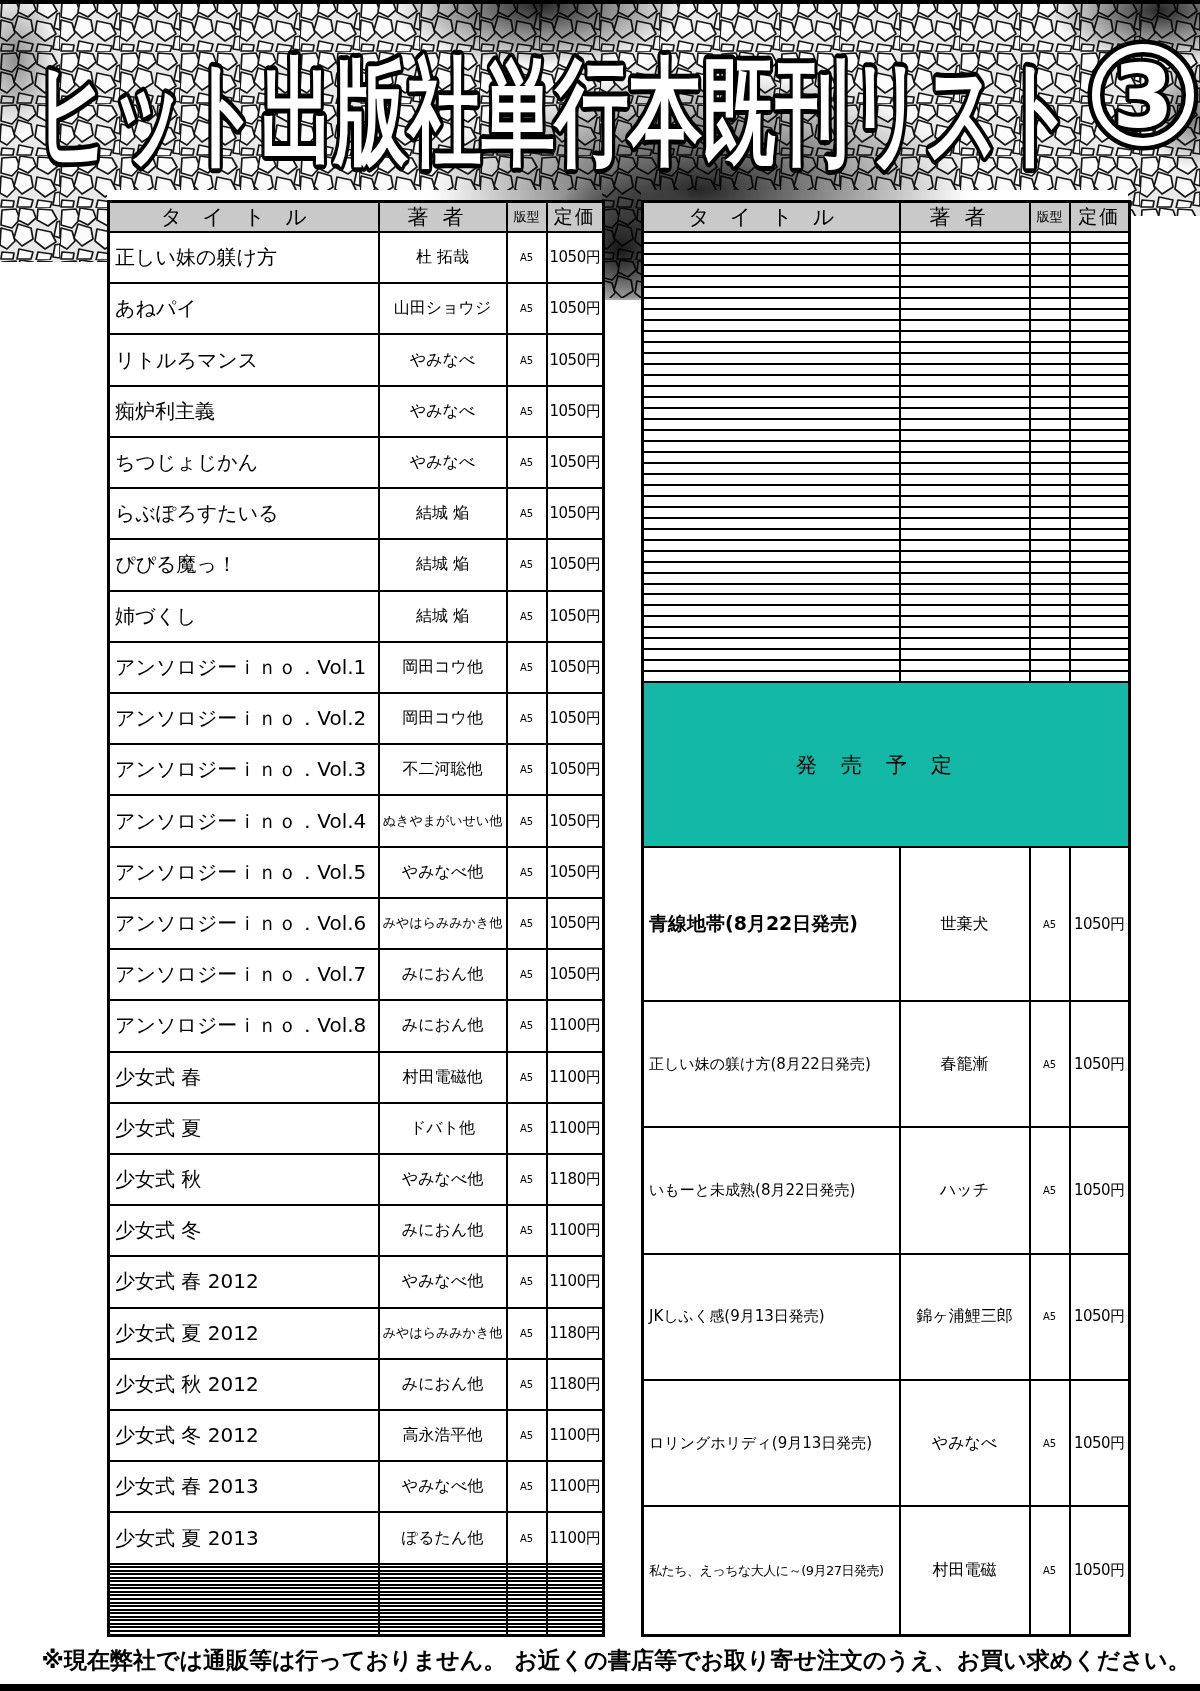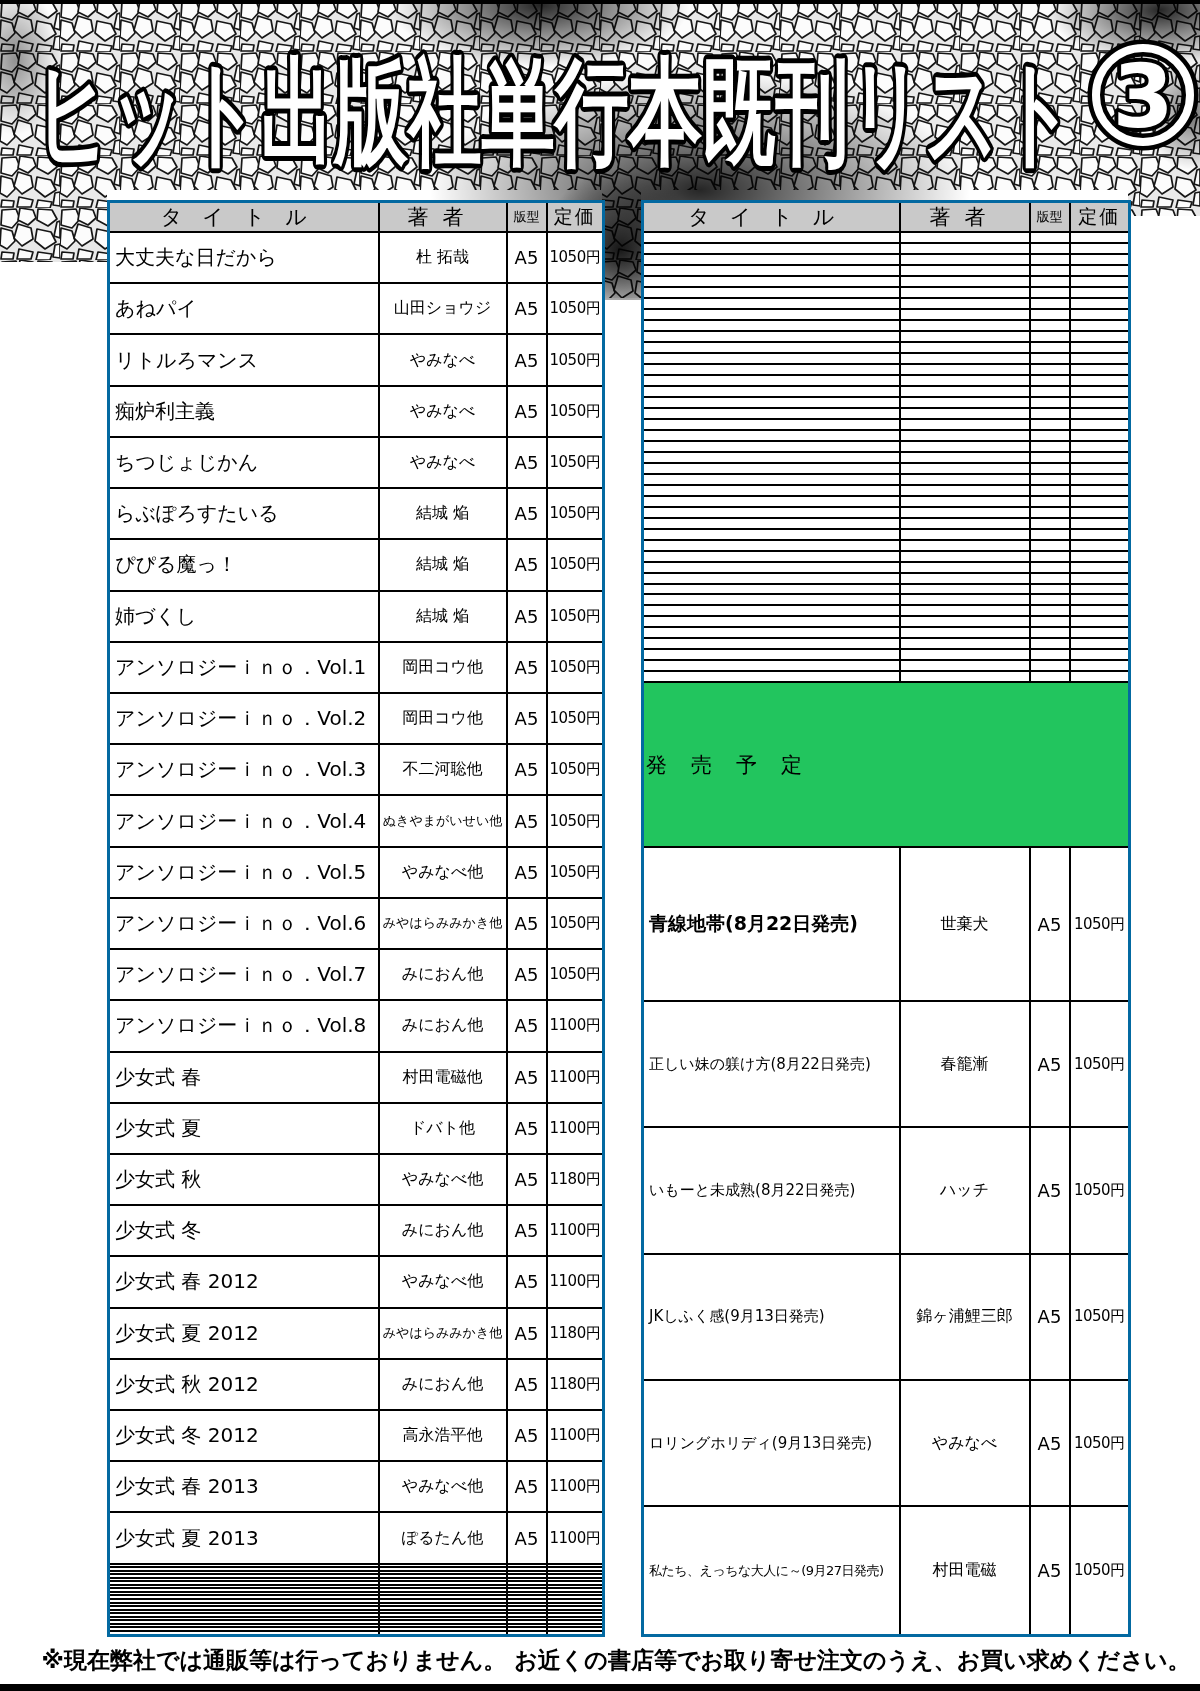--- a/index.html
+++ b/index.html
@@ -3,36 +3,36 @@
 <meta charset="utf-8">
 <style>
   html,body{margin:0;padding:0;}
   .page{
     position:relative;width:1200px;height:1691px;background:#ffffff;
     font-family:"DejaVu Sans",sans-serif;overflow:hidden;color:#000;
   }
   .mosaic{position:absolute;left:0;top:0;z-index:1;pointer-events:none;}
   table.book-table{
     position:absolute;z-index:2;border-collapse:collapse;table-layout:fixed;
-    background:#fff;border:3px solid #0369a1;
+    background:#fff;border:3px solid #000000;
   }
   #left-table{left:107px;top:200px;width:495px;height:1437px;}
   #right-table{left:641px;top:200px;width:487px;height:1437px;}
   .book-table td{border:2px solid #000;padding:0 2px;overflow:hidden;white-space:nowrap;height:auto;}
   tr.head td{background:#c9c9c9;text-align:center;font-size:21px;font-weight:400;height:26px;}
   tr.head td.c0{letter-spacing:20px;}
   tr.head td.c1{letter-spacing:14px;}
   tr.head td.c2{font-size:13px;letter-spacing:0;}
   tr.head td.c3{font-size:19px;letter-spacing:2px;}
   td.title-cell{font-size:20px;text-align:left;padding-left:5px;}
   td.author-cell{font-size:16px;text-align:center;}
   td.author-cell.small{font-size:13px;}
-  td.format-cell{font-size:18px;text-align:center;}
+  td.format-cell{font-size:10px;text-align:center;}
   td.price-cell{font-size:15px;text-align:center;letter-spacing:-0.5px;}
-  td.band{background:#22c55e;font-size:21px;letter-spacing:24px;}
+  td.band{background:#14b8a6;text-align:center;font-size:21px;letter-spacing:24px;}
   td.title-cell.md{font-size:19px;font-weight:bold;}
   td.title-cell.sm{font-size:15px;}
   td.title-cell.xs{font-size:13px;letter-spacing:-0.5px;}
   .footer-note{
     position:absolute;left:16px;top:1645px;width:1200px;z-index:2;
     text-align:center;font-size:23px;font-weight:700;letter-spacing:0px;
   }
   .bottom-edge{position:absolute;left:0;top:1684px;width:1200px;height:7px;background:#000;z-index:3;}
 </style>
 </head>
@@ -96,21 +96,21 @@
         <col style="width:57px">
       </colgroup>
     <tbody>
         <tr class="head">
           <td class="c0">タイトル</td>
           <td class="c1">著者</td>
           <td class="c2">版型</td>
           <td class="c3">定価</td>
         </tr>
         <tr>
-          <td class="title-cell">大丈夫な日だから</td>
+          <td class="title-cell">正しい妹の躾け方</td>
           <td class="author-cell">杜 拓哉</td>
           <td class="format-cell">A5</td>
           <td class="price-cell">1050円</td>
         </tr>
         <tr>
           <td class="title-cell">あねパイ</td>
           <td class="author-cell">山田ショウジ</td>
           <td class="format-cell">A5</td>
           <td class="price-cell">1050円</td>
         </tr>

